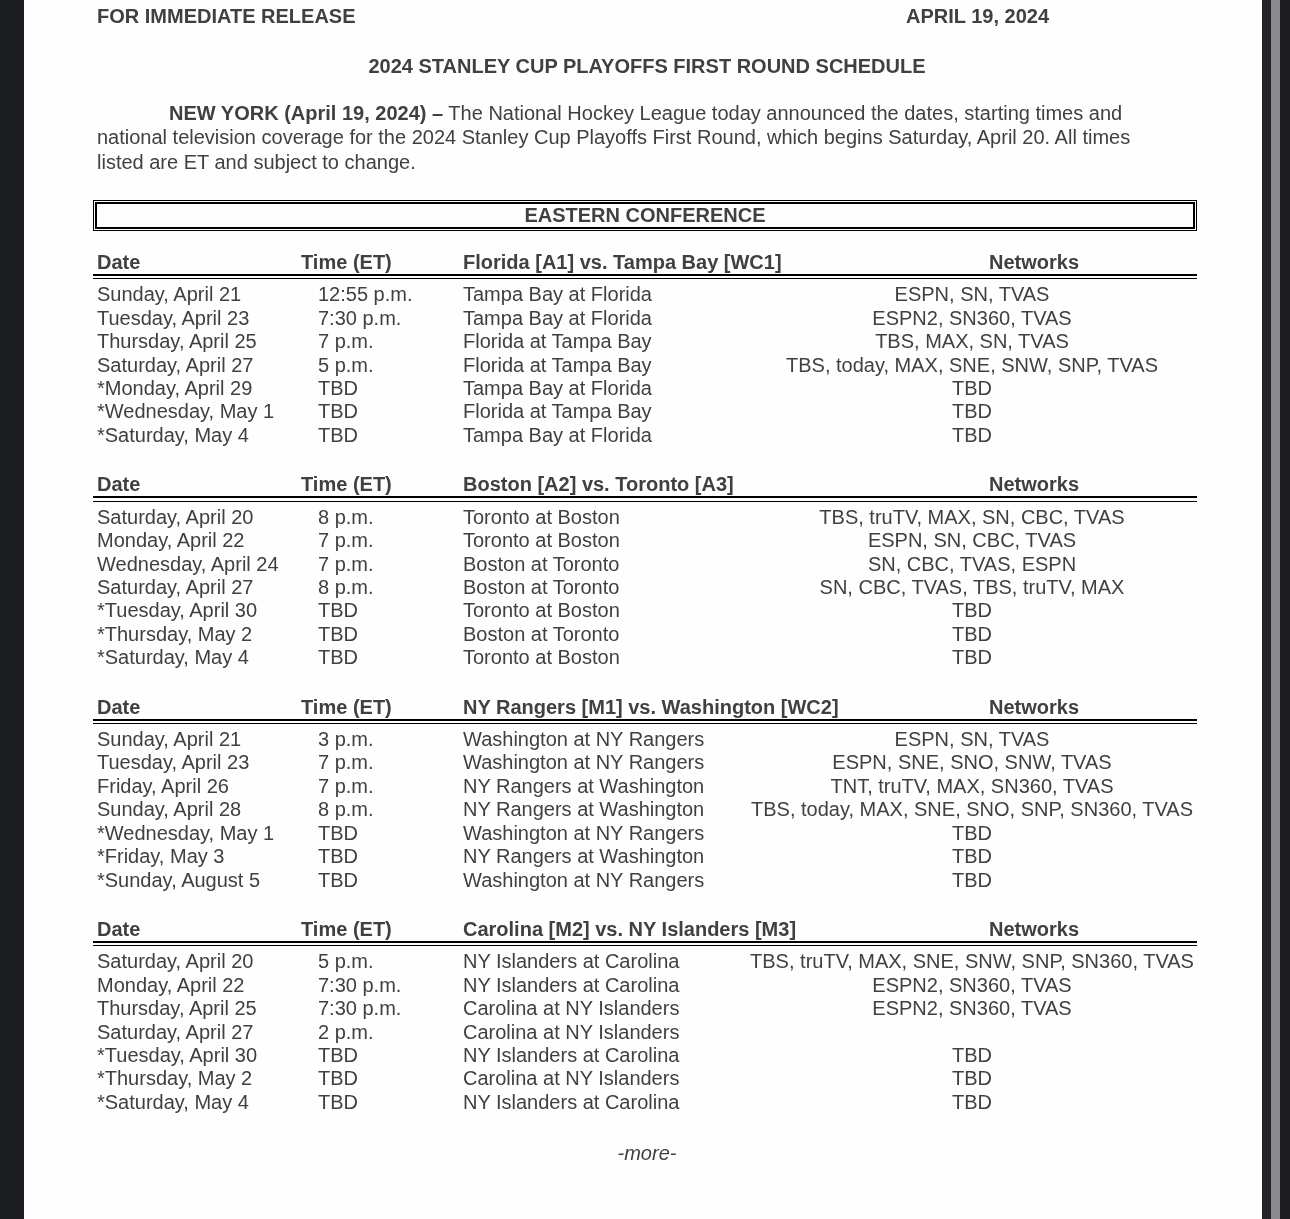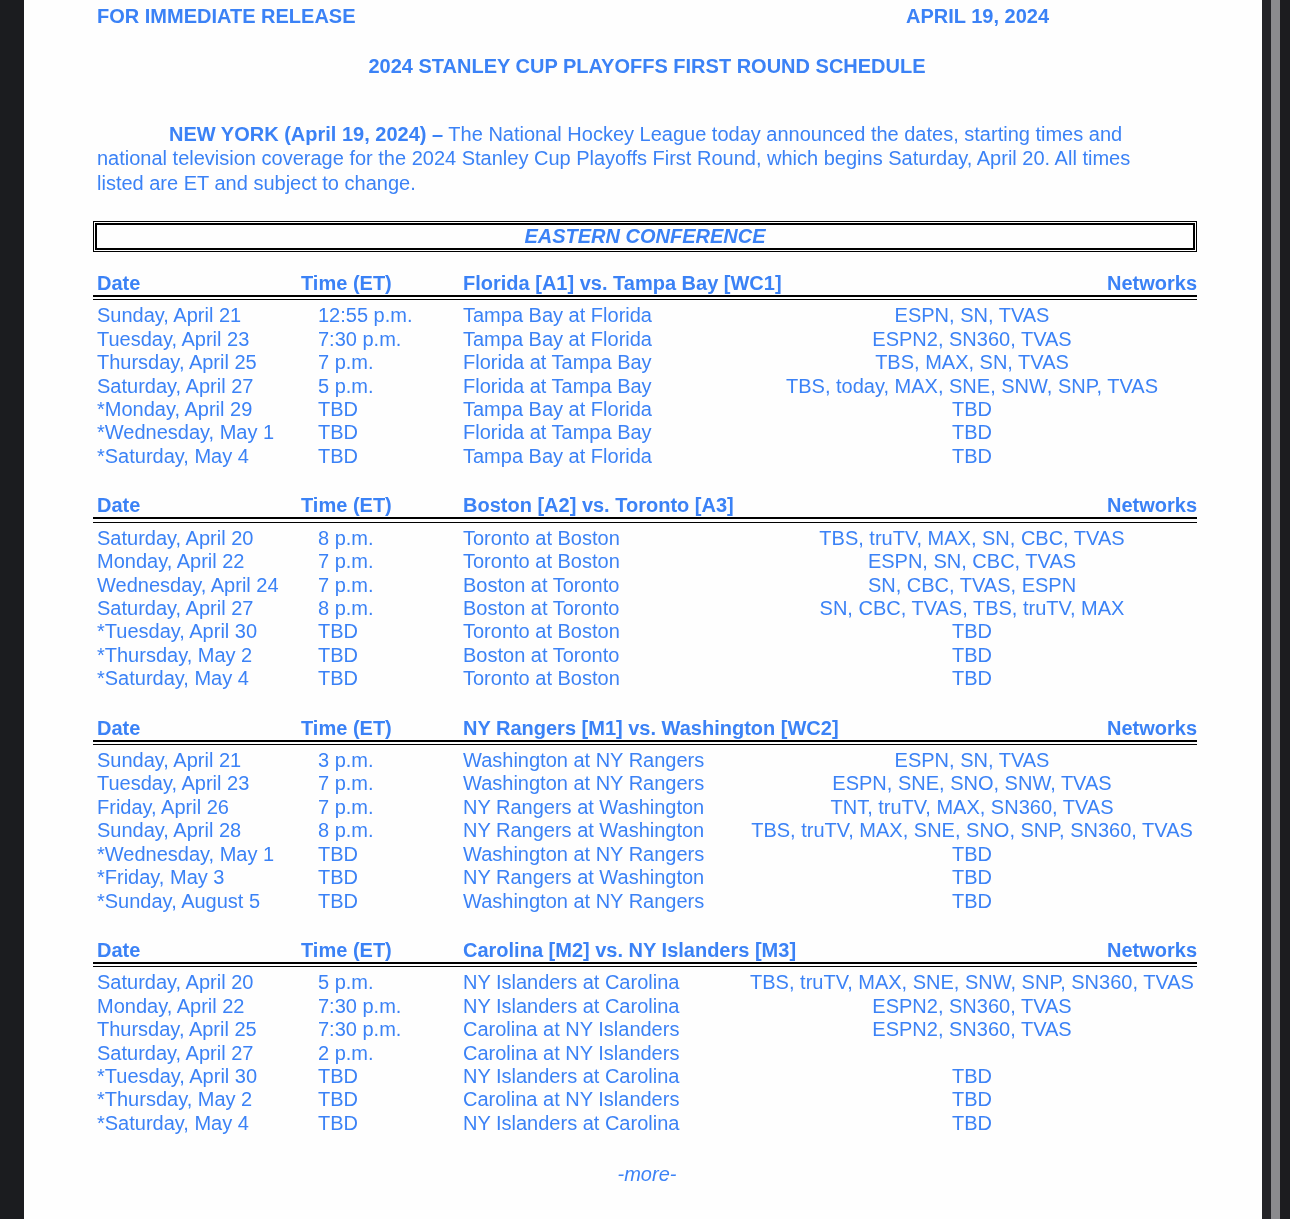--- a/index.html
+++ b/index.html
@@ -1,43 +1,43 @@
 <!DOCTYPE html>
 <html><head>
 <meta charset="utf-8">
 <style>
   html,body{margin:0;padding:0;background:#fff;}
   .stage{position:relative;width:1290px;height:1219px;background:#fefefe;overflow:hidden;
-         font-family:"Liberation Sans", sans-serif;color:#3b82f6;}
+         font-family:"Liberation Sans", sans-serif;color:#404040;}
   .edge-left{position:absolute;left:0;top:0;bottom:0;width:24px;background:#1b1c1f;}
   .rail{position:absolute;right:0;top:0;bottom:0;width:28px;display:flex;}
   .rail .r1{width:9px;background:#242428;}
   .rail .thumb{width:9px;background:#8b8b8e;}
   .rail .r2{width:10px;background:#1c1c1f;}
   .page{position:absolute;left:24px;top:0;bottom:0;right:28px;background:#fefefe;
         padding:4px 0 0 73px;box-sizing:border-box;font-size:20px;}
   .masthead{display:flex;justify-content:space-between;width:1100px;line-height:24px;font-weight:bold;}
   .masthead .rel-date{padding-right:148px;}
   .doc-title{width:1100px;text-align:center;font-weight:bold;margin-top:26px;line-height:24px;}
-  .intro{width:1062px;margin:44px 0 0 0;line-height:24.3px;text-indent:72px;}
+  .intro{width:1062px;margin:23px 0 0 0;line-height:24.3px;text-indent:72px;}
   .intro b{font-weight:bold;}
   .conf-box{margin-top:26px;margin-left:-4px;width:1104px;box-sizing:border-box;
-            border:1px solid #000;padding:1px;font-style:italic;}
+            border:1px solid #000;padding:1px;}
   .conf-box-inner{border:2px solid #000;text-align:center;font-weight:bold;
                   line-height:21px;padding:1px 0;}
   #tables{margin-top:21px;}
   .sched{margin-bottom:27px;}
   .trow{display:grid;grid-template-columns:204px 162px 284px 450px;line-height:23.4px;}
   .thead{font-weight:bold;line-height:21px;}
   .c-date,.c-time,.c-match{text-align:left;}
   .c-time{padding-left:17px;}
   .thead .c-time{padding-left:0;}
   .c-match{white-space:nowrap;}
   .c-net{text-align:center;white-space:nowrap;}
-  .thead .c-net{text-align:right;padding-left:124px;}
+  .thead .c-net{text-align:center;padding-left:124px;}
   .double-rule{margin:1px 0 4px -4px;width:1104px;height:2.5px;
                border-top:2.5px solid #000;border-bottom:1.5px solid #000;box-sizing:content-box;}
   .more{width:1100px;text-align:center;font-style:italic;line-height:24px;}
 </style>
 </head>
 <body>
 
 <div class="stage">
   <div class="edge-left"></div>
 
@@ -181,21 +181,21 @@
           <div class="trow">
             <div class="c-date">Friday, April 26</div>
             <div class="c-time">7 p.m.</div>
             <div class="c-match">NY Rangers at Washington</div>
             <div class="c-net">TNT, truTV, MAX, SN360, TVAS</div>
           </div>
           <div class="trow">
             <div class="c-date">Sunday, April 28</div>
             <div class="c-time">8 p.m.</div>
             <div class="c-match">NY Rangers at Washington</div>
-            <div class="c-net">TBS, truTV, MAX, SNE, SNO, SNP, SN360, TVAS</div>
+            <div class="c-net">TBS, today, MAX, SNE, SNO, SNP, SN360, TVAS</div>
           </div>
           <div class="trow">
             <div class="c-date">*Wednesday, May 1</div>
             <div class="c-time">TBD</div>
             <div class="c-match">Washington at NY Rangers</div>
             <div class="c-net">TBD</div>
           </div>
           <div class="trow">
             <div class="c-date">*Friday, May 3</div>
             <div class="c-time">TBD</div>

